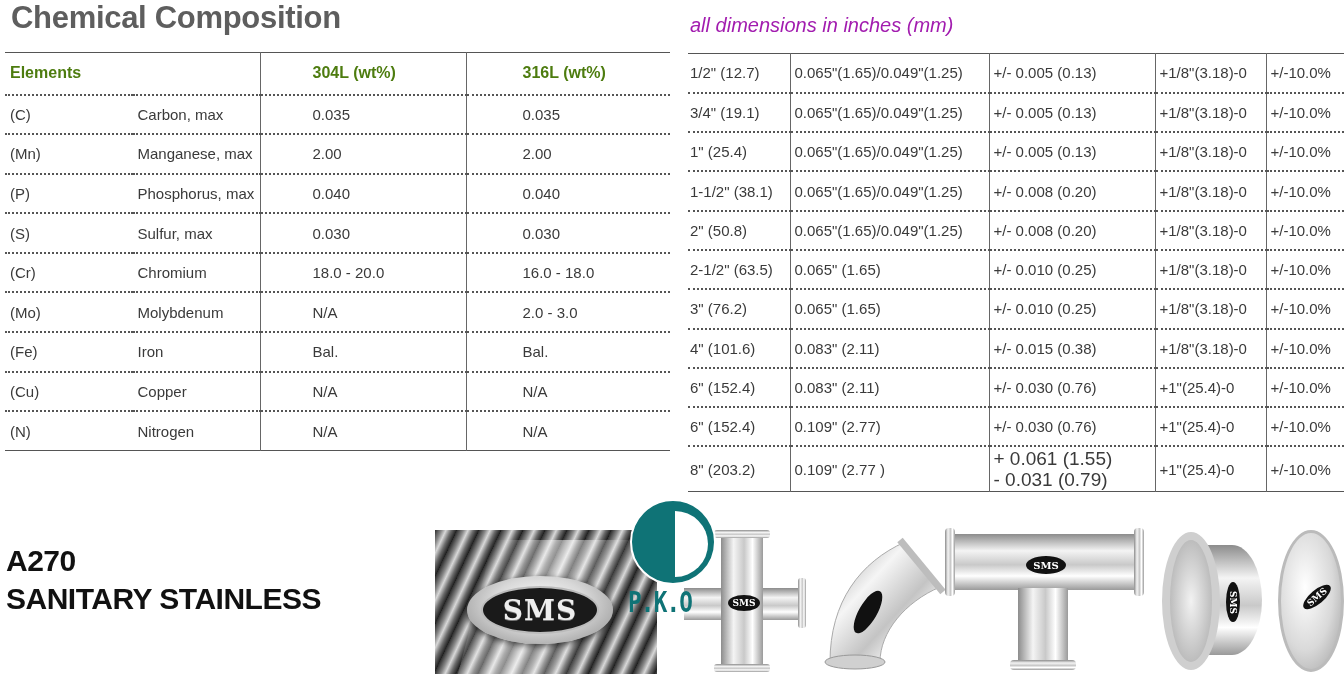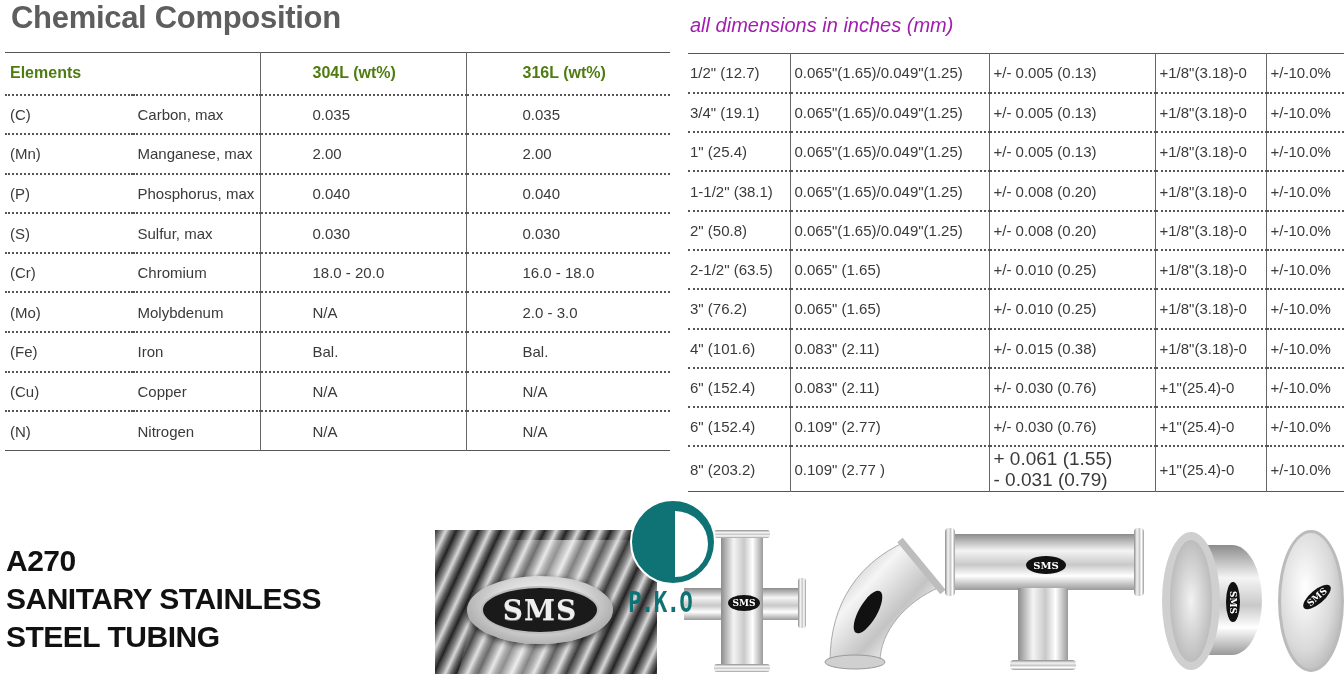--- a/index.html
+++ b/index.html
@@ -278,21 +278,20 @@
     </td>
     <td class="d4">+1"(25.4)-0</td>
     <td class="d5">+/-10.0%</td>
   </tr>
 </tbody>
   </table>
 
 <div class="product-title">
   <div>A270</div>
   <div>SANITARY STAINLESS</div>
-  <div>STEEL TUBING</div>
 </div>
 
 <div class="photo-panel">
   <div class="shine"></div>
   <div class="sms-badge">
     <div class="inner">
       <span>SMS</span>
     </div>
   </div>
 </div>

